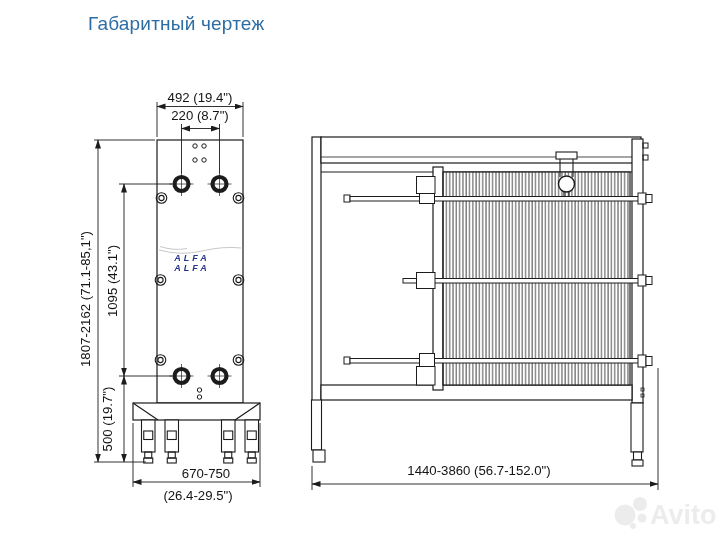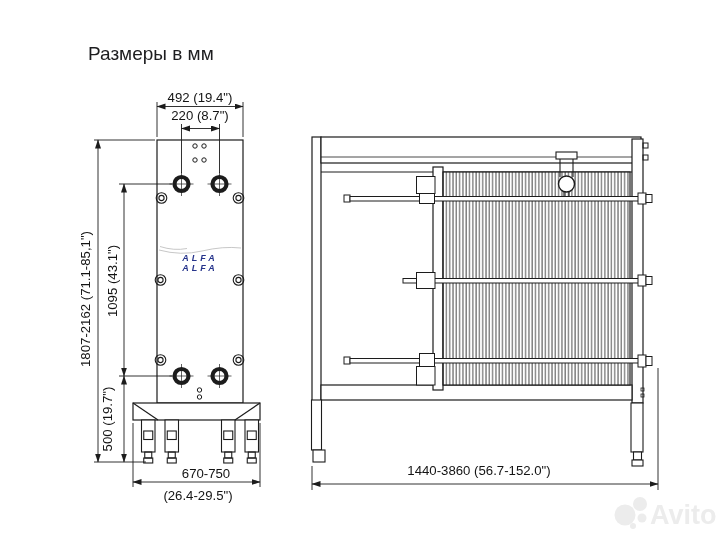--- a/index.html
+++ b/index.html
@@ -14,21 +14,21 @@
   }
   .hdr-sub{
     position:absolute;left:88px;top:43px;font-size:19px;color:#1d1d1f;white-space:nowrap;
   }
   .dim{
     position:absolute;font-size:13.2px;color:#141414;white-space:nowrap;
     transform:translate(-50%,-50%);line-height:1;
   }
   .dim.rot{transform:translate(-50%,-50%) rotate(-90deg);}
   .logo{
-    position:absolute;left:200px;top:263px;transform:translate(-50%,-50%);
+    position:absolute;left:192px;top:263px;transform:translate(-50%,-50%);
     color:#27358c;text-align:center;font-style:italic;font-weight:bold;
     font-size:9px;letter-spacing:3px;line-height:1.15;white-space:nowrap;
   }
   .wm{position:absolute;left:606px;top:493px;}
 </style>
 </head>
 <body>
 
 <div id="canvas">
 
@@ -210,21 +210,21 @@
       <line x1="133" y1="423" x2="133" y2="487"></line>
       <line x1="260" y1="423" x2="260" y2="487"></line>
       <line x1="133" y1="482" x2="260" y2="482" marker-start="url(#arr)" marker-end="url(#arr)"></line>
 
       <line x1="312" y1="466" x2="312" y2="490"></line>
       <line x1="658" y1="368" x2="658" y2="490"></line>
       <line x1="312" y1="484" x2="658" y2="484" marker-start="url(#arr)" marker-end="url(#arr)"></line>
     </g>
   </svg>
 
-  <div class="hdr-sub">Размеры в мм</div>
+  <div class="hdr-title">Габаритный чертеж</div>
 
   <div class="dim" style="left:200px;top:98px;">492 (19.4")</div>
   <div class="dim" style="left:200px;top:116px;">220 (8.7")</div>
   <div class="dim rot" style="left:86px;top:299px;">1807-2162 (71.1-85,1")</div>
   <div class="dim rot" style="left:113px;top:281px;">1095 (43.1")</div>
   <div class="dim rot" style="left:108px;top:419px;">500 (19.7")</div>
   <div class="dim" style="left:198px;top:474px;margin-left:8px;">670-750</div>
   <div class="dim" style="left:198px;top:496px;">(26.4-29.5")</div>
   <div class="dim" style="left:479px;top:471px;">1440-3860 (56.7-152.0")</div>
 

